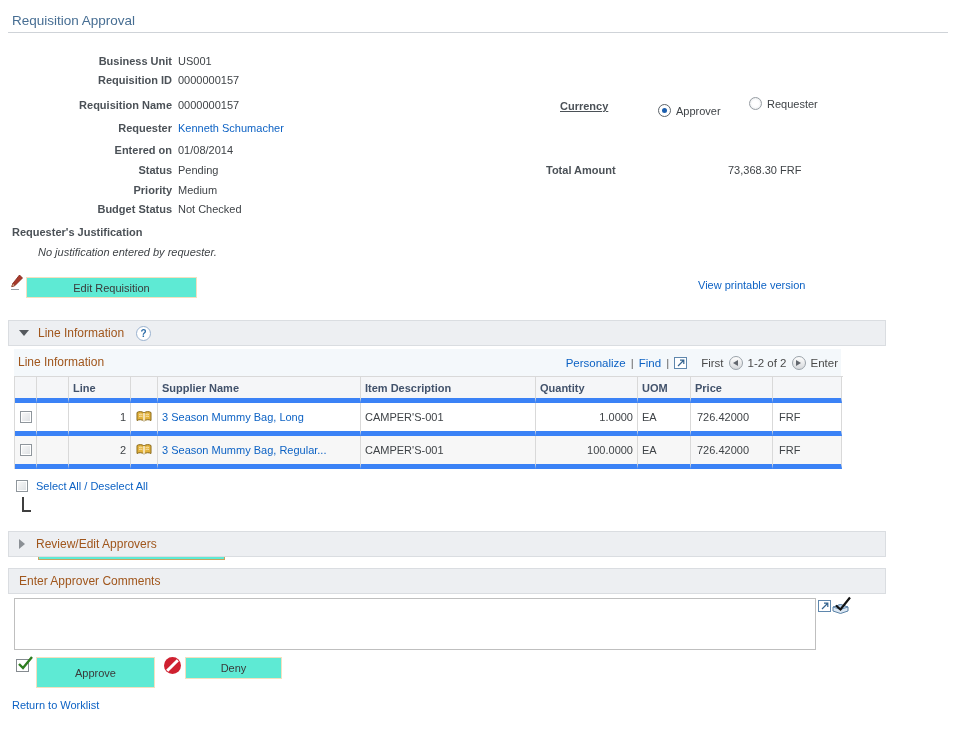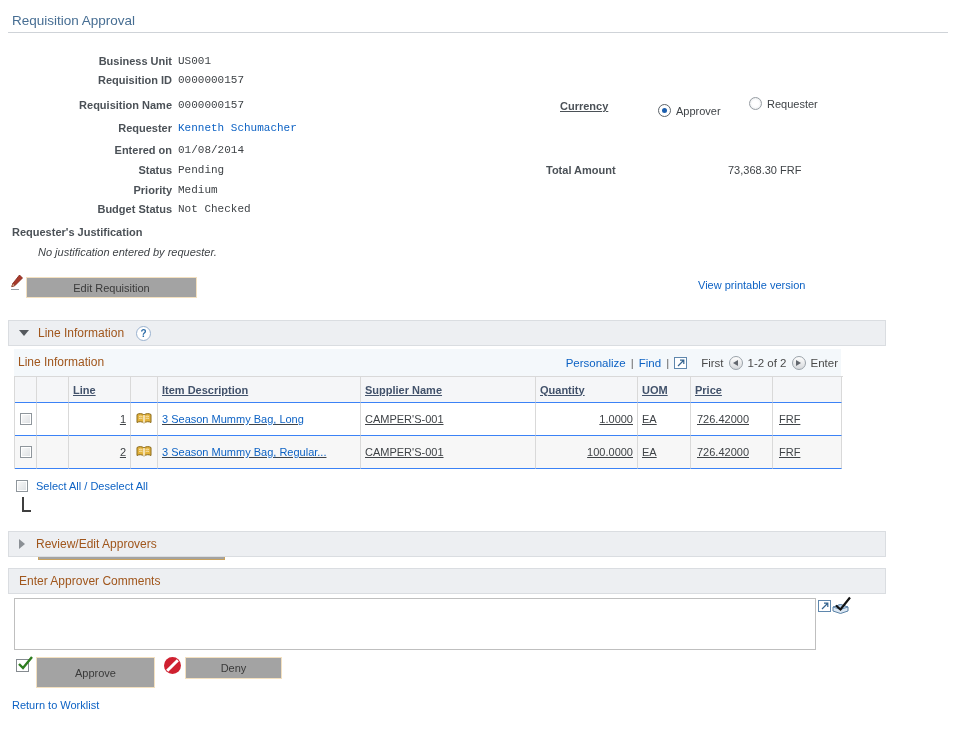--- a/index.html
+++ b/index.html
@@ -8,34 +8,34 @@
   #screen { position:relative; width:959px; height:730px; background:#fff; overflow:hidden; }
   .abs { position:absolute; }
 
   
   .page-title { font-size:13.5px; color:#476e93; }
   .title-rule { border-top:1px solid #cfd3d8; }
 
   
   .frow { position:absolute; left:12px; width:560px; height:16px; }
   .flabel { position:absolute; left:0; width:160px; text-align:right; font-weight:bold; color:#4b5157; }
-  .fvalue { position:absolute; left:166px; color:#3f4347; white-space:nowrap;font-family:Liberation Mono, monospace; }
+  .fvalue { position:absolute; left:166px; color:#3f4347; white-space:nowrap; }
   .link { color:#0d62c4; cursor:pointer; text-decoration:none; }
   .bold { font-weight:bold; color:#4b5157; }
   .italic { font-style:italic; }
 
   
   .radio-wrap { position:absolute; display:flex; align-items:center; gap:5px; cursor:pointer; }
   .radio { width:13px; height:13px; border-radius:50%; border:1px solid #979da3; background:radial-gradient(#fff 40%,#dfe3e6); position:relative; display:inline-block; }
   .radio.sel { border-color:#5c6369; background:#fff; }
   .radio .dot { display:none; }
   .radio.sel .dot { display:block; position:absolute; left:3px; top:3px; width:5px; height:5px; border-radius:50%; background:#1d5fae; }
 
   
-  .ps-btn { position:absolute; background:#a3a3a3; border:1px solid #f3e0bf; color:#3a3a3a; display:flex; align-items:center; justify-content:center; cursor:pointer; font-size:11px; }
+  .ps-btn { position:absolute; background:#5eead4; border:1px solid #f3e0bf; color:#3a3a3a; display:flex; align-items:center; justify-content:center; cursor:pointer; font-size:11px; }
   .ps-btn.bordered { border:1px solid #c9a25e; }
 
   
   .secbar { position:absolute; left:8px; width:878px; height:26px; background:#edeff2; border:1px solid #dadde1; display:flex; align-items:center; padding-left:10px; }
   .sectext { color:#a0561c; font-size:12px; }
   .tri-down { width:0; height:0; border-left:5px solid transparent; border-right:5px solid transparent; border-top:6px solid #55595e; margin-right:9px; }
   .tri-right { width:0; height:0; border-top:5px solid transparent; border-bottom:5px solid transparent; border-left:6px solid #8b9095; margin-right:11px; }
   .help-circ { margin-left:12px; width:15px; height:15px; border-radius:50%; border:1px solid #9ab2cf; background:#fff; color:#2d6da8; font-size:10px; font-weight:bold; display:inline-flex; align-items:center; justify-content:center; cursor:pointer; }
 
   
@@ -44,21 +44,21 @@
   .gtoolbar { position:absolute; right:3px; top:0; height:27px; display:flex; align-items:center; gap:5px; font-size:11.5px; color:#4a4a4a; }
   .pipe { color:#666; }
   .newwin { display:inline-flex; align-items:flex-start; justify-content:center; width:13px; height:12px; border:1px solid #5f87ad; background:#fff; position:relative; cursor:pointer; }
   .newwin svg { margin-top:1px; }
   .pager-btn { width:14px; height:14px; border-radius:50%; background:linear-gradient(#fefefe,#d6d9dc); border:1px solid #9aa2a9; display:inline-flex; align-items:center; justify-content:center; cursor:pointer; }
   .tri-l { width:0; height:0; border-top:3px solid transparent; border-bottom:3px solid transparent; border-right:5px solid #62676d; }
   .tri-r { width:0; height:0; border-top:3px solid transparent; border-bottom:3px solid transparent; border-left:5px solid #62676d; }
 
   
   .grid-table { position:absolute; left:14px; top:376px; width:829px; display:grid; grid-template-columns:22px 32px 62px 27px 203px 175px 102px 53px 82px 69px; border-top:1px solid #d9d9d9; border-left:1px solid #d9d9d9; background:#fff; }
-  .gcell { border-right:1px solid #d9d9d9; border-bottom:1px solid #3b82f6; display:flex; align-items:center; padding:0 4px; overflow:hidden; white-space:nowrap;text-decoration:underline; }
+  .gcell { border-right:1px solid #d9d9d9; border-bottom:5px solid #3b82f6; display:flex; align-items:center; padding:0 4px; overflow:hidden; white-space:nowrap; }
   .th { height:26px; background:#f5f6f8; font-weight:bold; color:#42526b; }
   .td { height:33px; }
   .row-alt { background:#f7f7f7; }
   .ra { justify-content:flex-end; }
   .ctr { justify-content:center; }
 
   .cb { width:12px; height:12px; border:1px solid #8f969c; background:linear-gradient(135deg,#fafafa,#dcdfe2); box-shadow:inset 0 0 0 1px #fff; cursor:pointer; display:inline-block; }
 
   .lbracket { position:absolute; left:22px; top:497px; width:9px; height:15px; border-left:2px solid #3f3f3f; border-bottom:2px solid #3f3f3f; }
 
@@ -179,22 +179,22 @@
     </span>
   </div>
 
   
   <div class="grid-table">
 
     <div class="gcell th"></div>
     <div class="gcell th"></div>
     <div class="gcell th">Line</div>
     <div class="gcell th"></div>
+    <div class="gcell th">Supplier Name</div>
     <div class="gcell th">Item Description</div>
-    <div class="gcell th">Supplier Name</div>
     <div class="gcell th">Quantity</div>
     <div class="gcell th">UOM</div>
     <div class="gcell th">Price</div>
     <div class="gcell th"></div>
 
     <div class="gcell td ctr">
         <span class="cb"></span>
       </div>
     <div class="gcell td"></div>
     <div class="gcell td ra">1</div>

